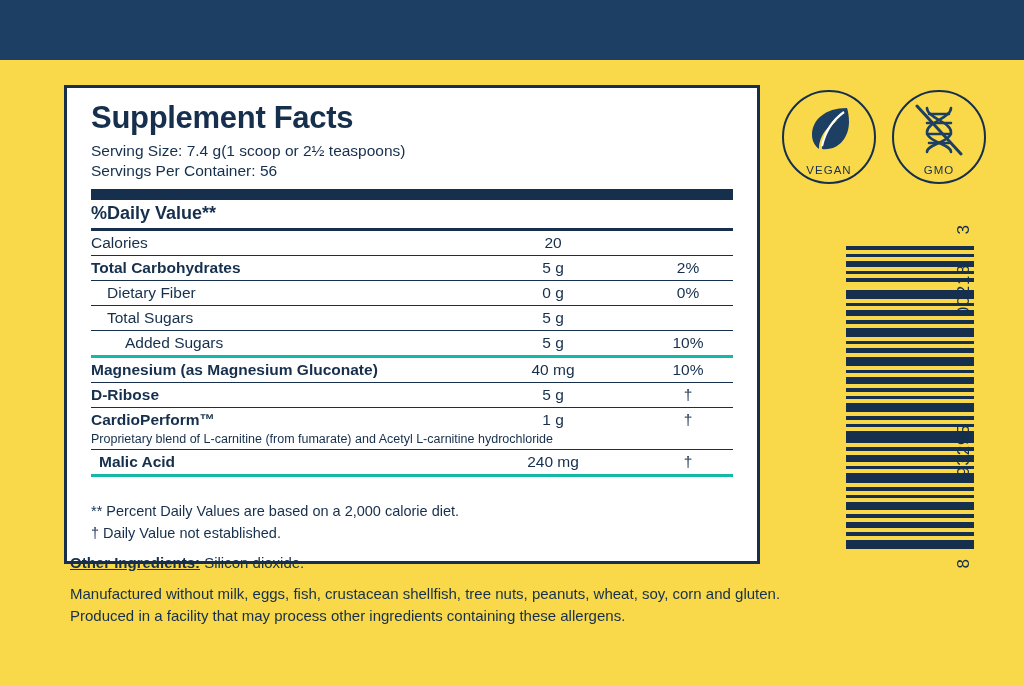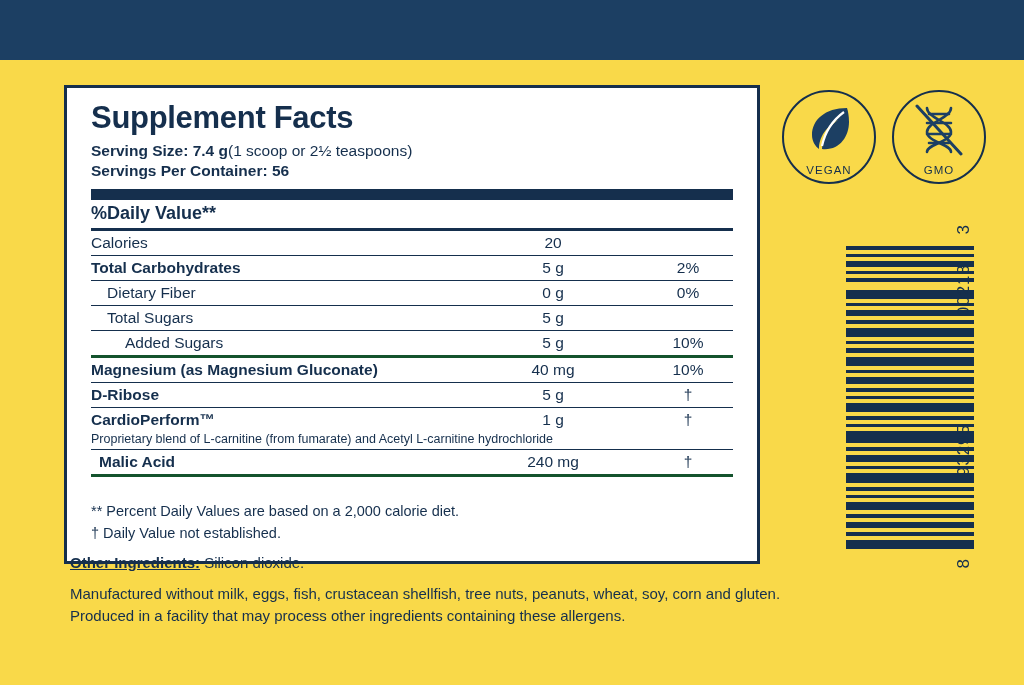--- a/index.html
+++ b/index.html
@@ -39,21 +39,21 @@
     font-weight: 700;
     letter-spacing: -0.3px;
     line-height: 1.05;
     margin: 0 0 6px 0;
   }
   .serving-line {
     font-size: 15.5px;
     line-height: 1.32;
     margin: 0;
   }
-  .serving-line b { font-weight: 700; text-align: right; }
+  .serving-line b { font-weight: 400; text-align: right; }
   .serving-size-paren { font-weight: 400; }
 
   .rule-thick {
     height: 11px;
     background: #152f4d;
     margin: 8px 0 0 0;
   }
   .rule-mid {
     height: 3px;
     background: #152f4d;
@@ -73,21 +73,21 @@
     width: 100%;
     border-collapse: collapse;
     font-size: 15.5px;
   }
   table.facts td {
     padding: 3px 0 3px 0;
     border-bottom: 1.5px solid #152f4d;
     vertical-align: baseline;
   }
   table.facts tr.no-line td { border-bottom: none; }
-  table.facts tr.thickline td { border-bottom: 3px solid #14532d; }
+  table.facts tr.thickline td { border-bottom: 3px solid #14b8a6; }
 
   td.name { text-align: left; }
   td.amt  { width: 180px; text-align: center; }
   td.dv   { width: 90px;  text-align: center; }
 
   .bold { font-weight: 700; }
   .ind1 { padding-left: 16px !important; }
   .ind2 { padding-left: 34px !important; }
   .ind-small { padding-left: 8px !important; }
   .prop-blend {

